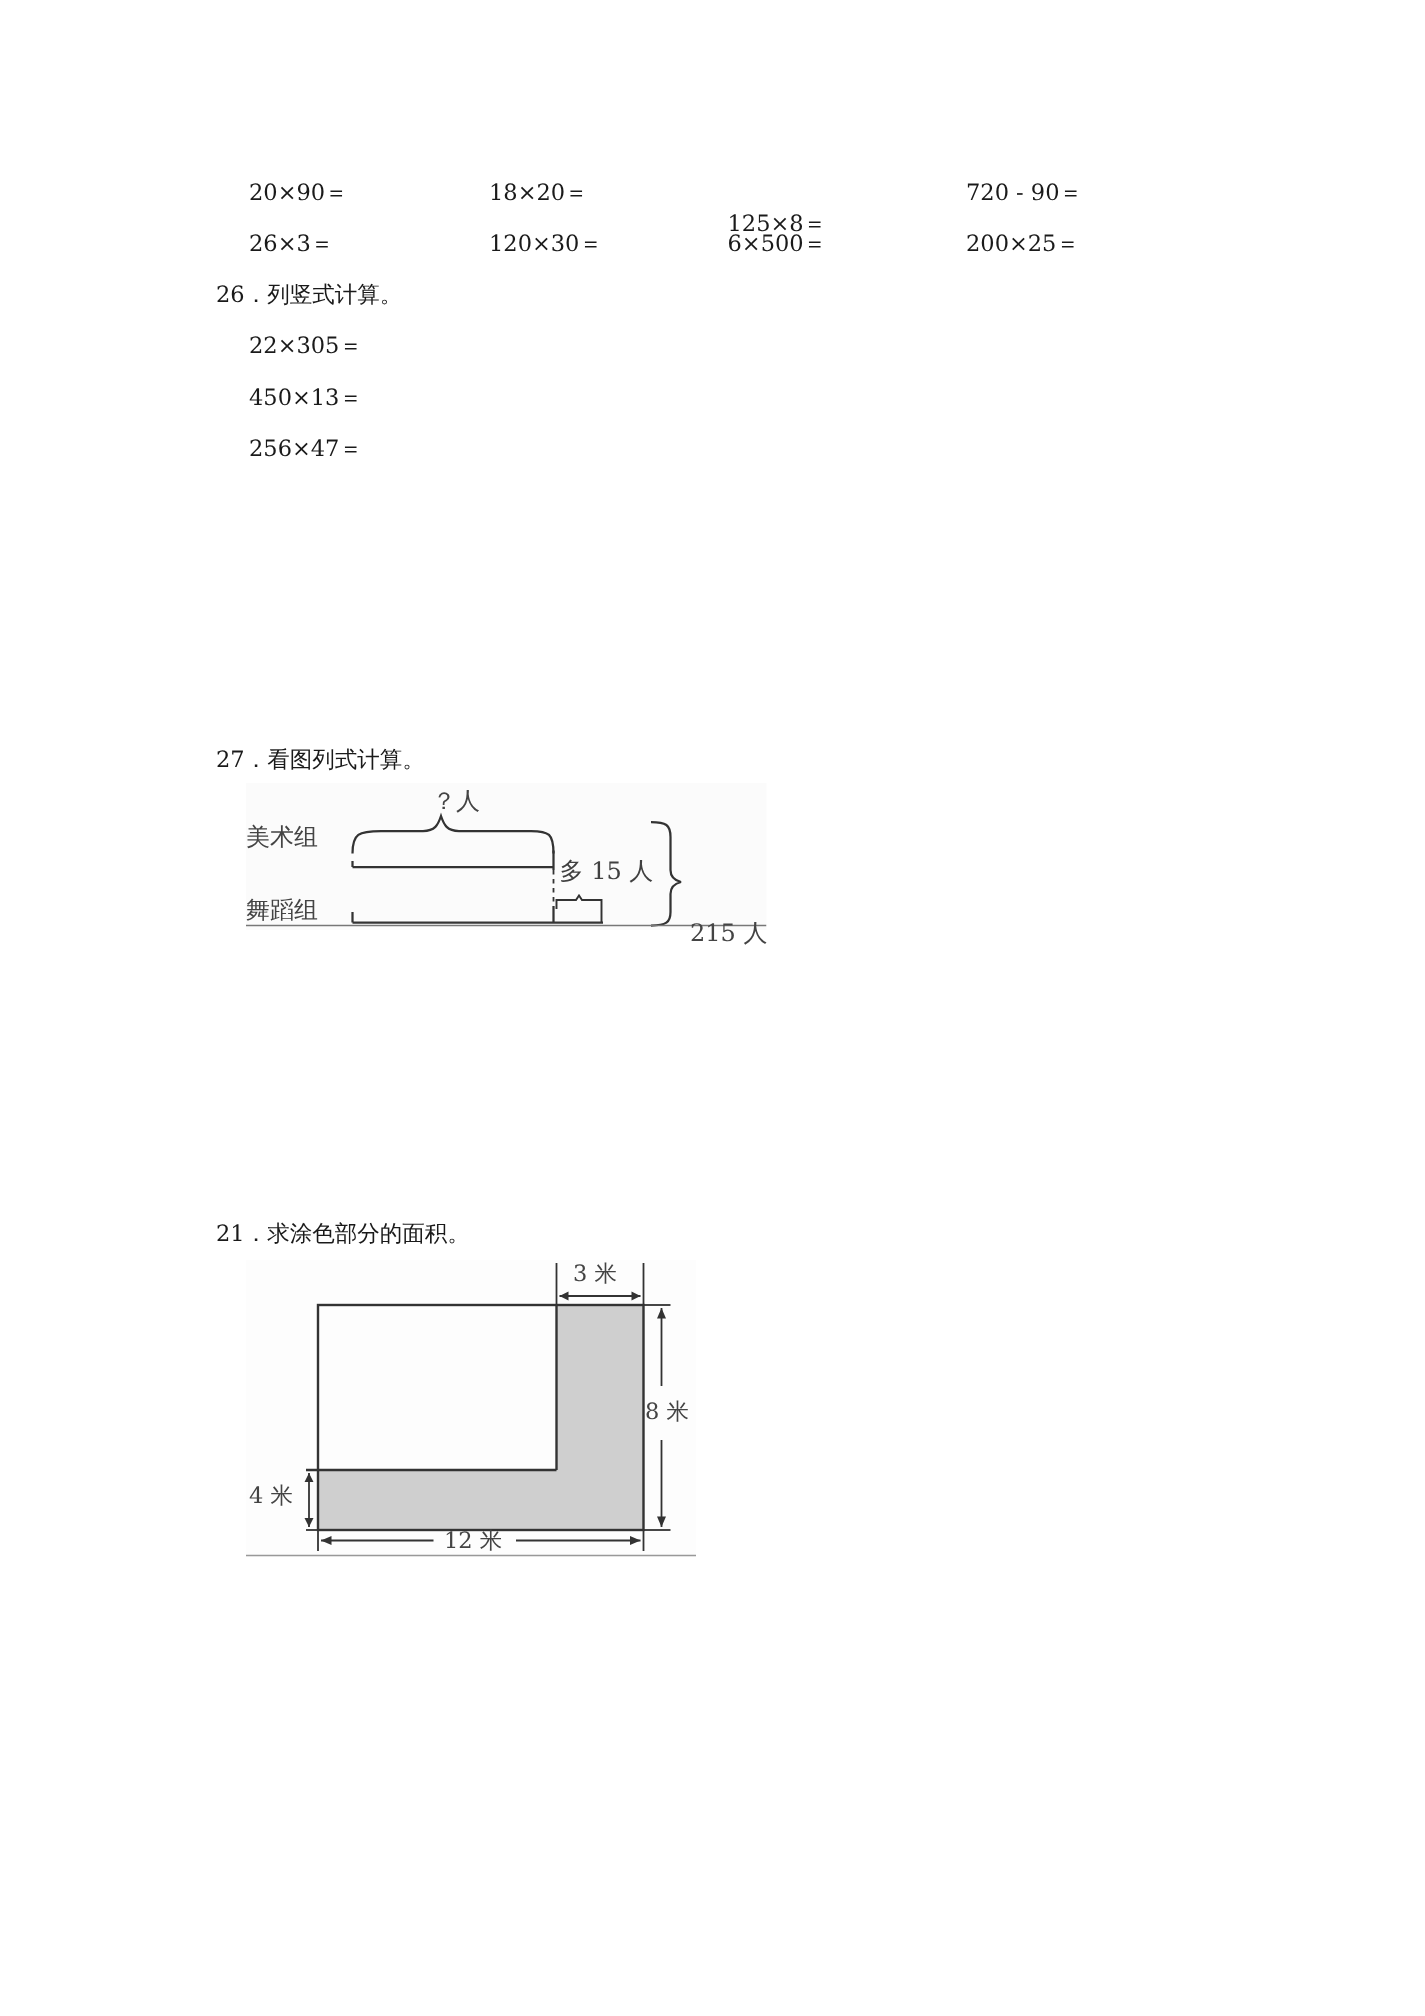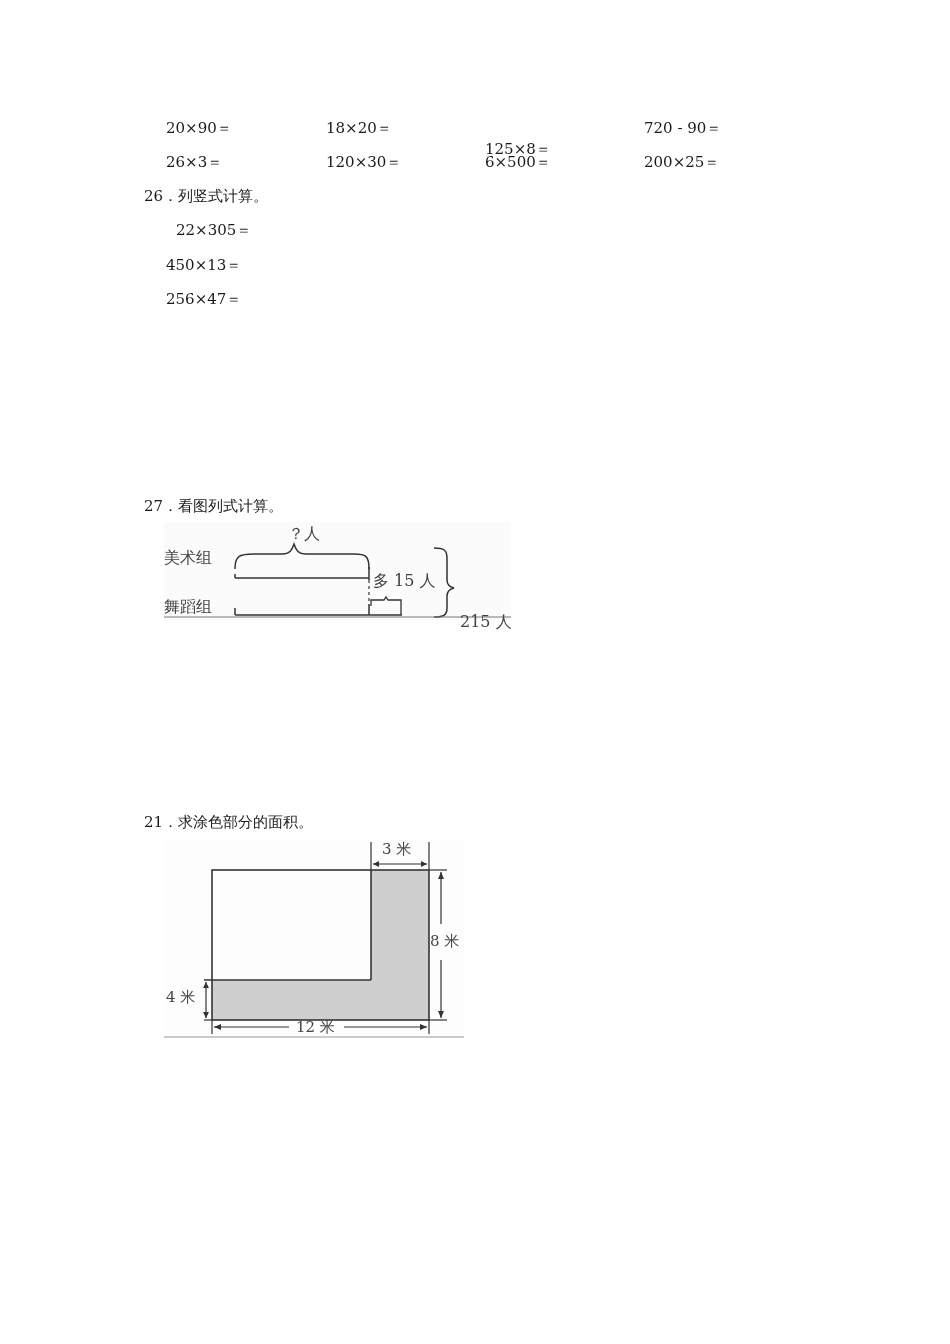--- a/index.html
+++ b/index.html
@@ -18,21 +18,21 @@
   <div class="txt" style="left:644px;top:119px;">720 - 90＝</div>
 </div>
 <div>
   <div class="txt" style="left:166px;top:153px;">26×3＝</div>
   <div class="txt" style="left:326px;top:153px;">120×30＝</div>
   <div class="txt" style="left:485px;top:153px;">6×500＝</div>
   <div class="txt" style="left:644px;top:153px;">200×25＝</div>
 </div>
 
 <div class="txt" style="left:144px;top:187px;">26．列竖式计算。</div>
-<div class="txt" style="left:176px;top:221px;text-align:right;">22×305＝</div>
+<div class="txt" style="left:166px;top:221px;text-align:right;">22×305＝</div>
 <div class="txt" style="left:166px;top:256px;">450×13＝</div>
 <div class="txt" style="left:166px;top:290px;">256×47＝</div>
 
 <div class="txt" style="left:144px;top:497px;">27．看图列式计算。</div>
 <div class="fig" style="left:164px;top:522px;width:347px;height:98px;background:#fbfbfb;">
   <svg width="347" height="98" viewBox="0 0 347 98" style="position:absolute;left:0;top:0;">
 
     <path d="M71,47 C71,34 75,32 90,32 L118,32 C126,32 128,28 130,22 C132,28 134,32 142,32 L190,32 C202,32 205,34 205,47" fill="none" stroke="#333" stroke-width="1.5"></path>
 
     <line x1="71" y1="52" x2="71" y2="56" stroke="#333" stroke-width="1.5"></line>

